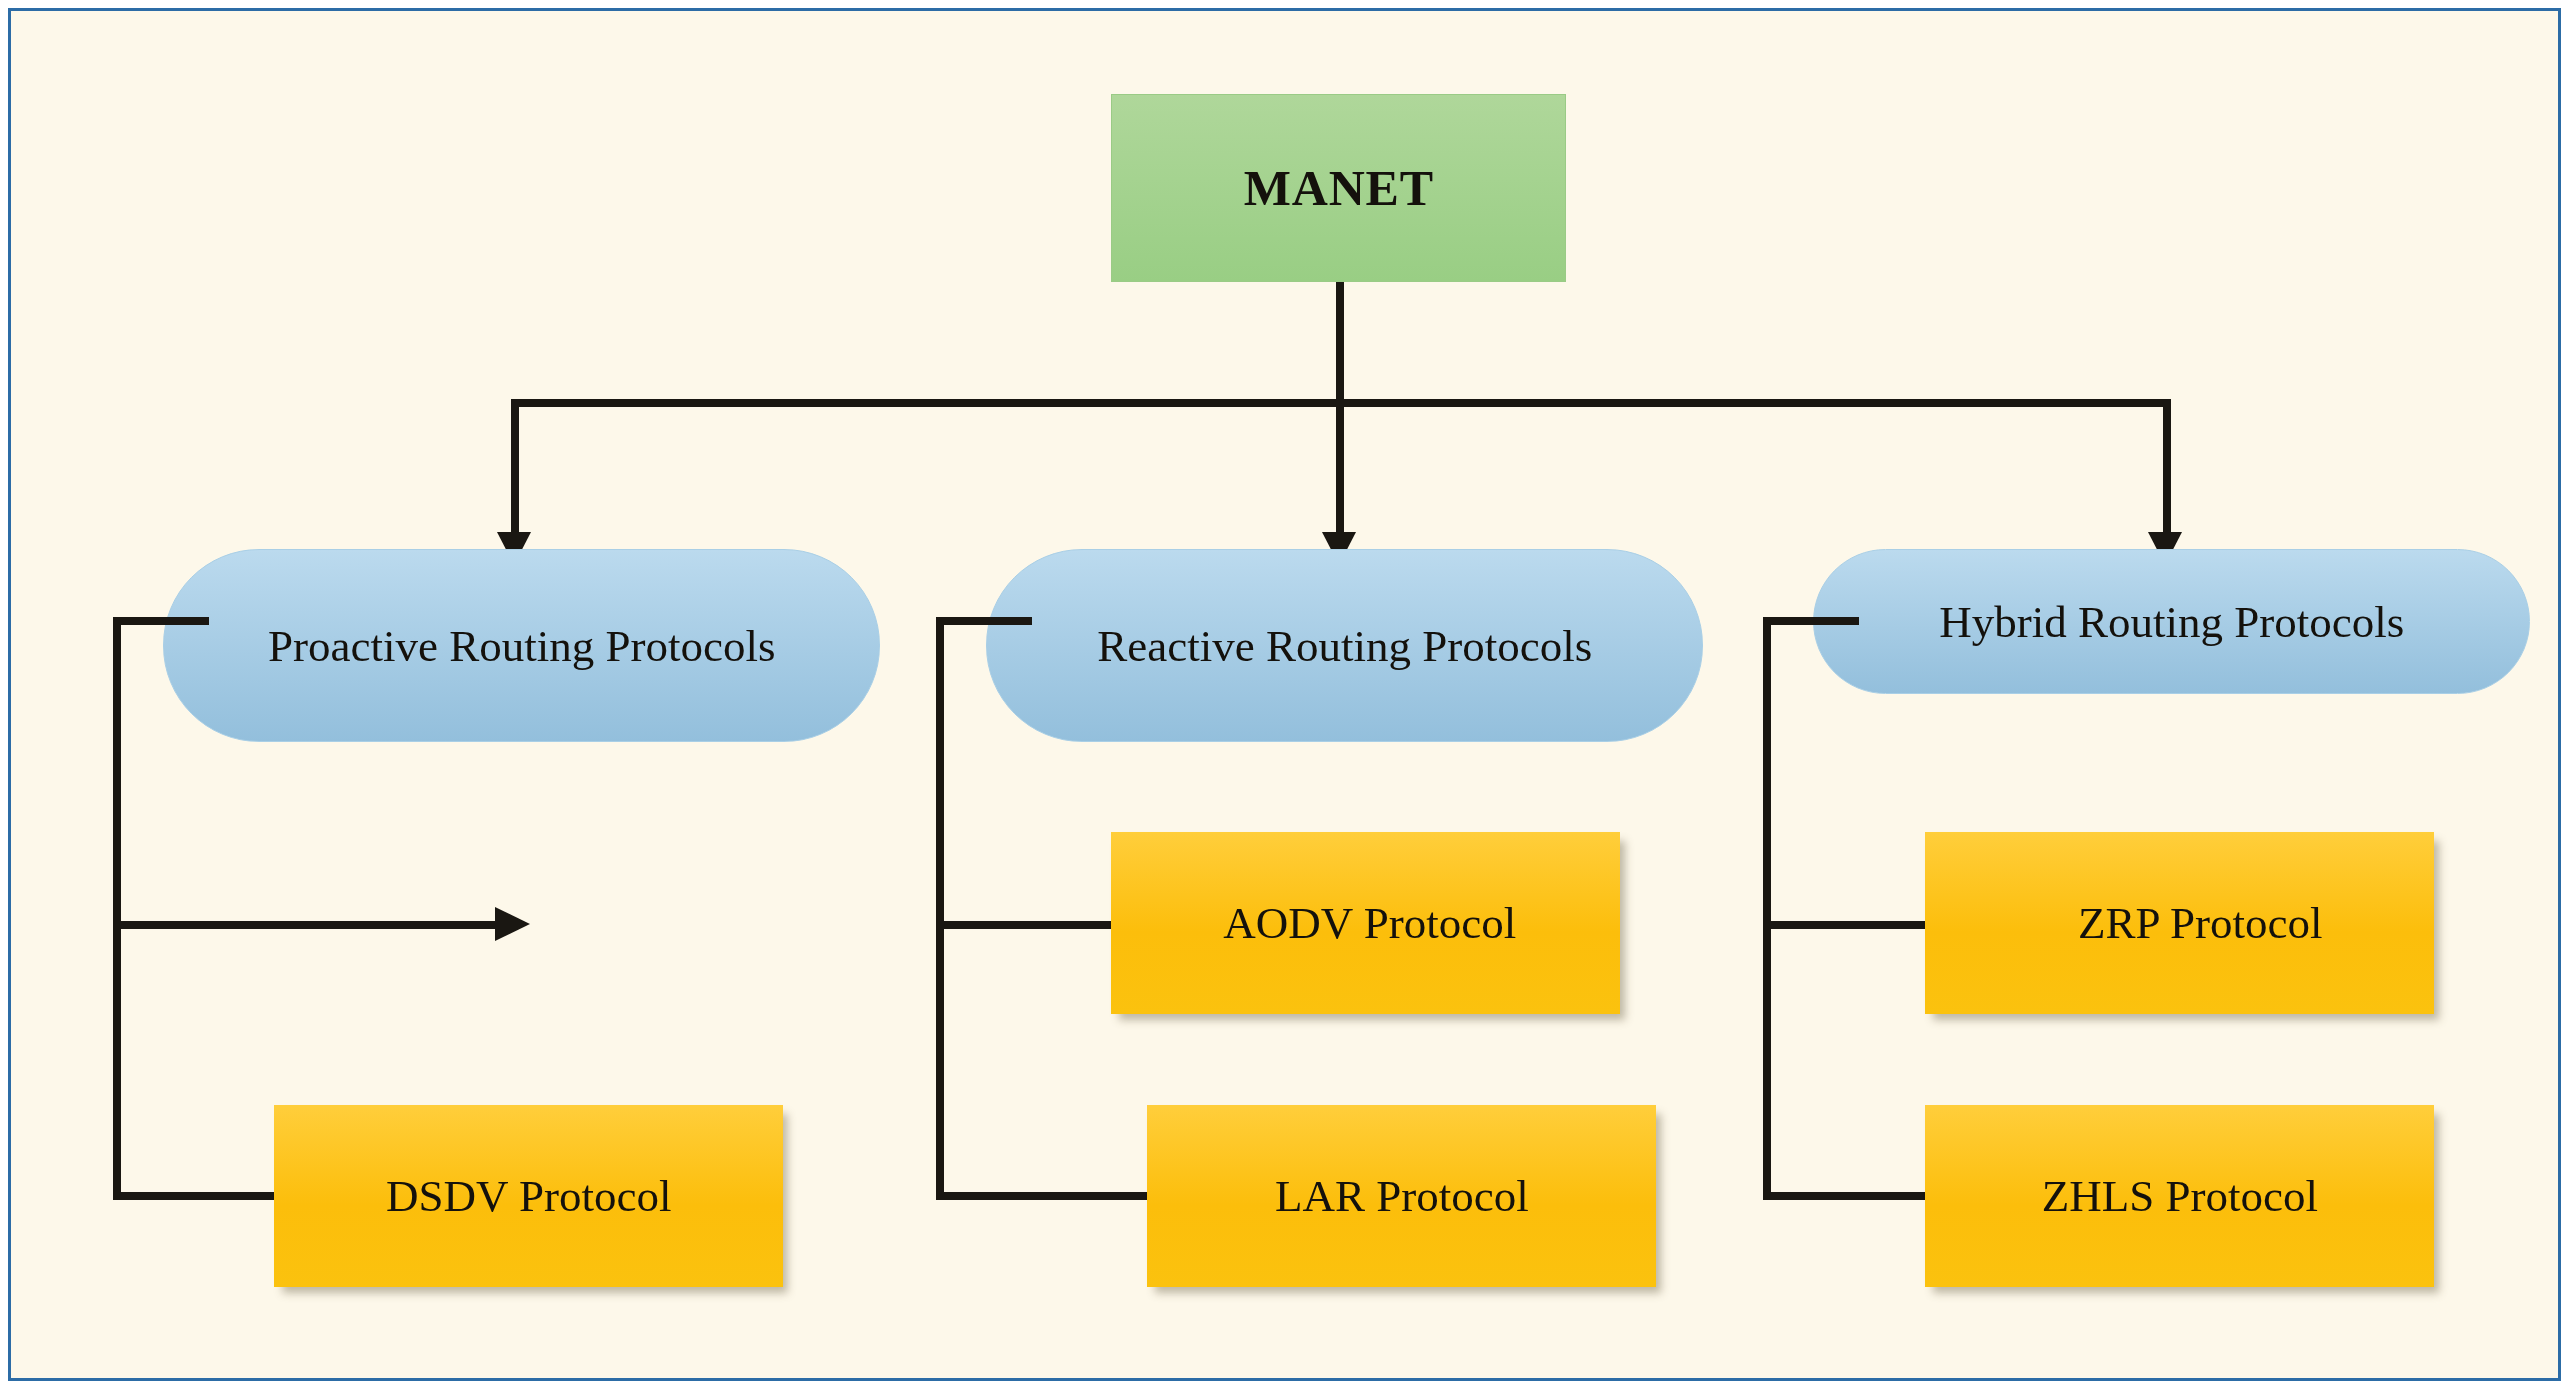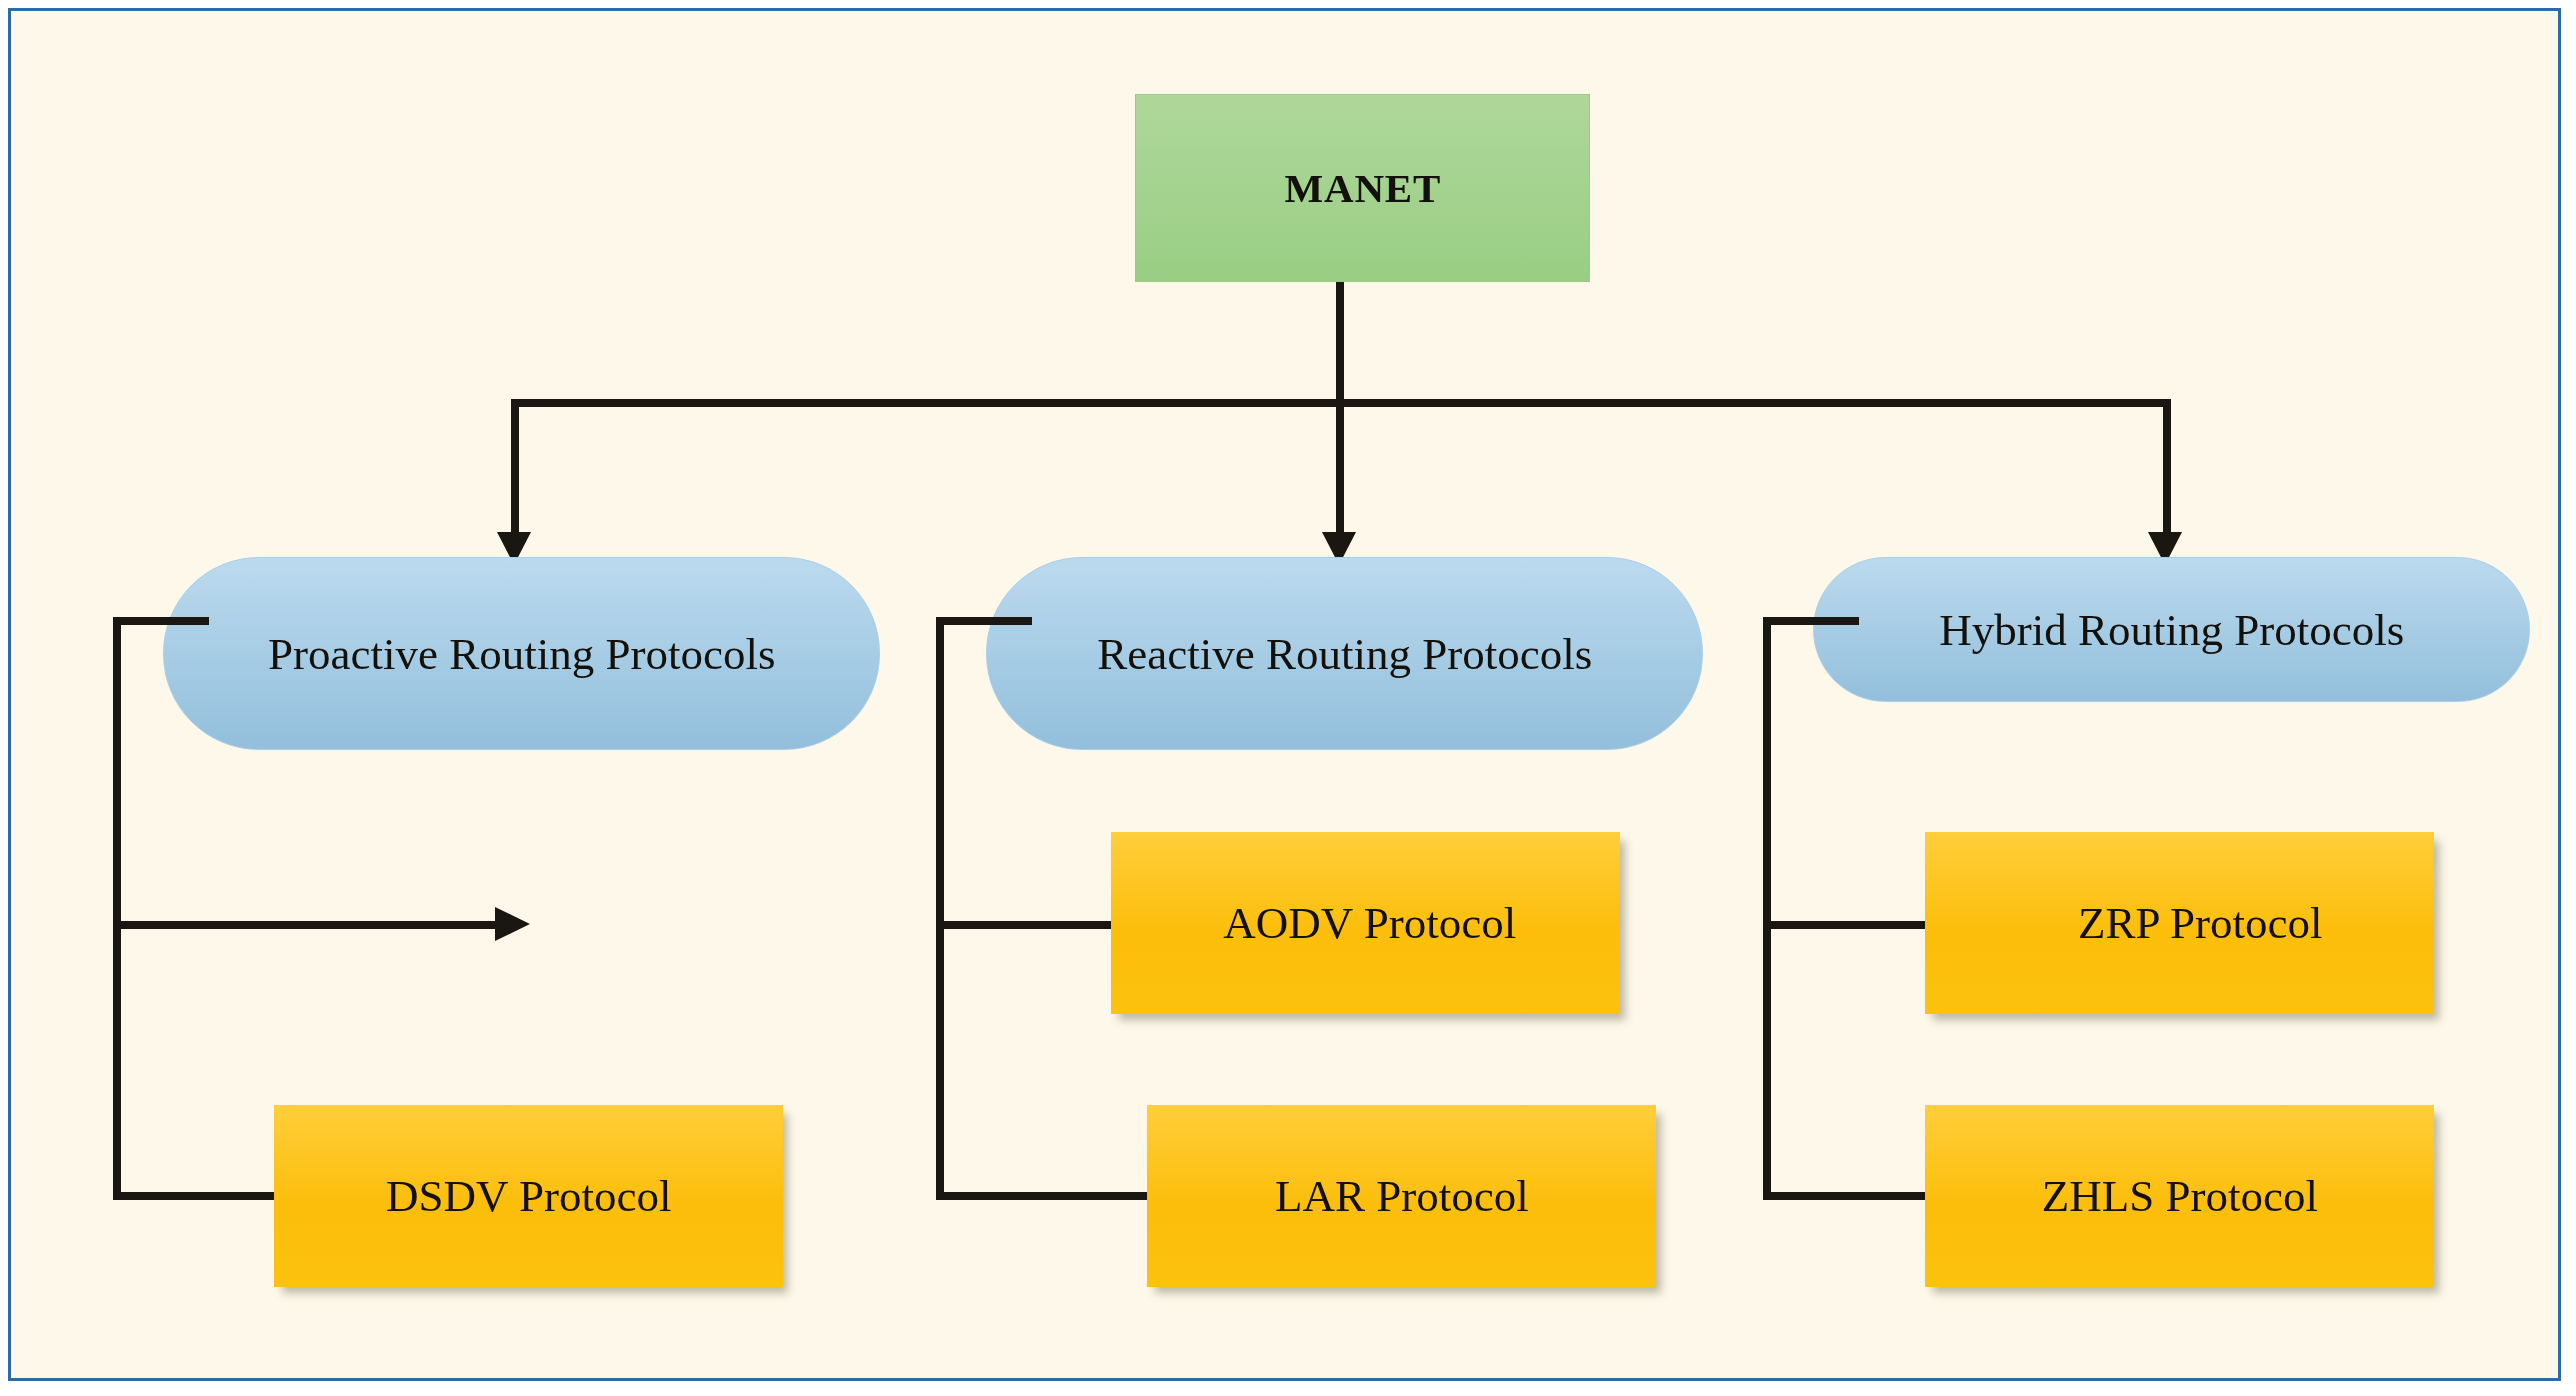--- a/index.html
+++ b/index.html
@@ -15,31 +15,29 @@
   }
 
   
   .node{position:absolute;display:flex;align-items:center;justify-content:center;
         text-align:center;color:#14110C;box-sizing:border-box;}
 
   .root-node{
     background:linear-gradient(180deg,#AFD79A 0%,#99CE84 100%);
     border:0.8px solid #9ACB86;
     font-weight:bold;
-    font-size:41px;
+    font-size:50px;
     letter-spacing:0.8px;
-    margin-left:24px;
   }
 
   .cat-node{
     background:linear-gradient(180deg,#BBDAEE 0%,#93BFDC 100%);
     border-radius:96px;
     border:0.8px solid #A9CFE6;
     font-size:45px;
-    margin-top:8px;
   }
 
   .leaf-node{
     background:linear-gradient(180deg,#FFCE3B 0%,#FCBE0B 55%,#FBC20E 100%);
     font-size:45px;
     box-shadow:6.7px 7.5px 8.3px -1.7px rgba(90,80,50,0.38);
   }
 
   
   .ln{position:absolute;background:#1A1712;}

